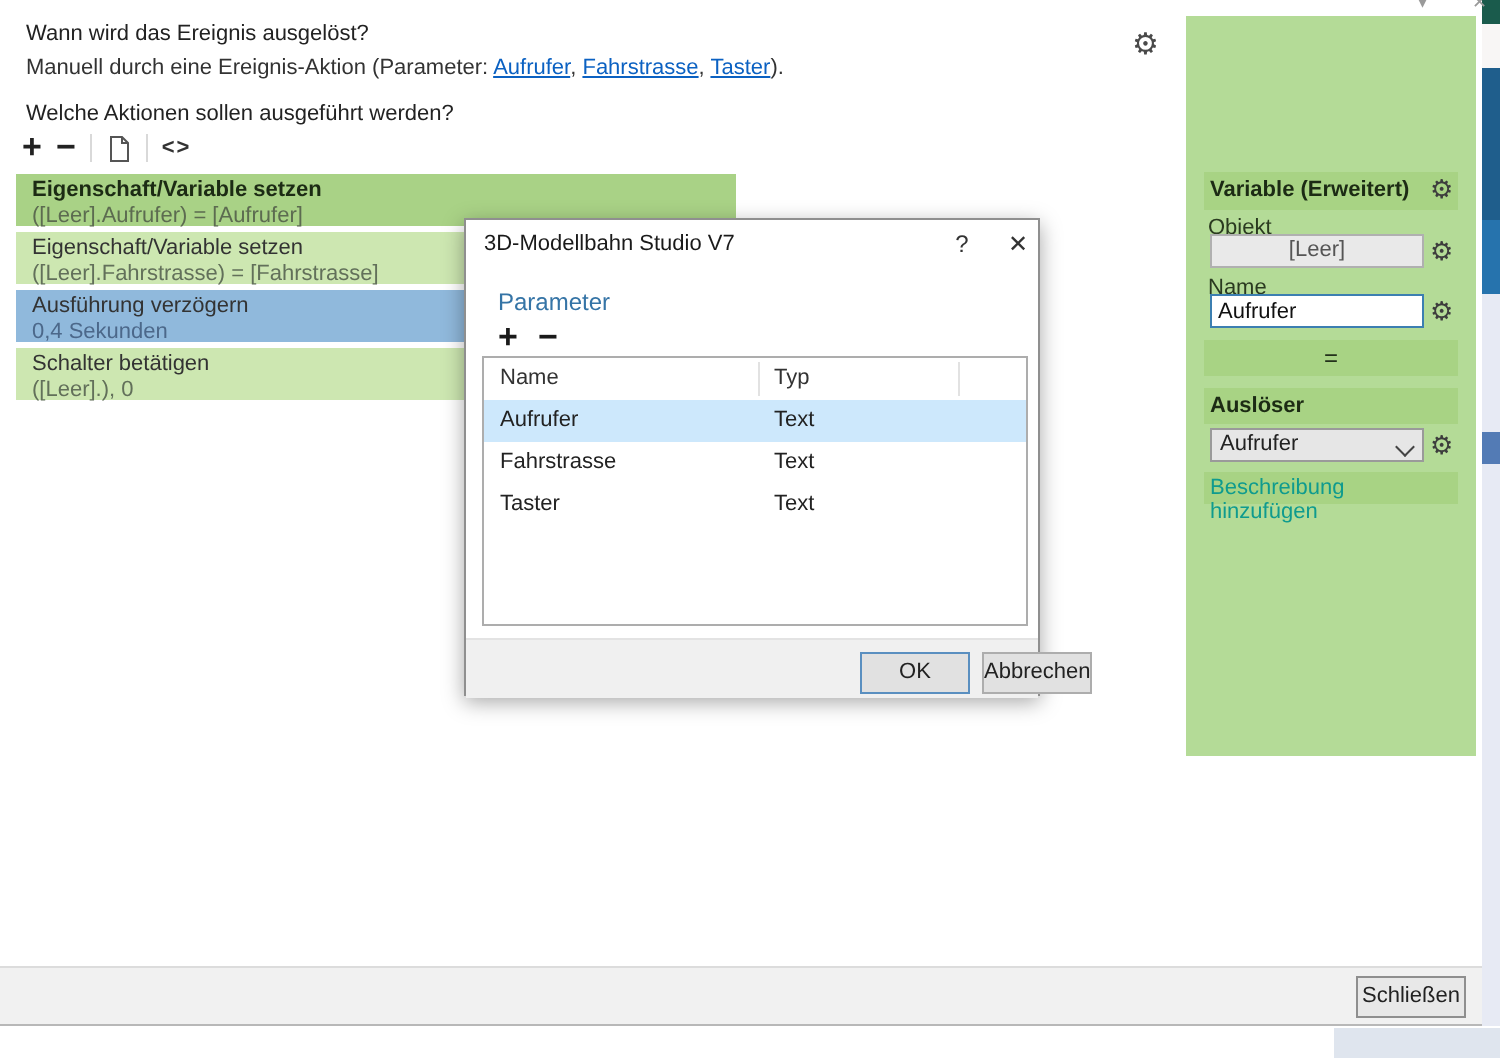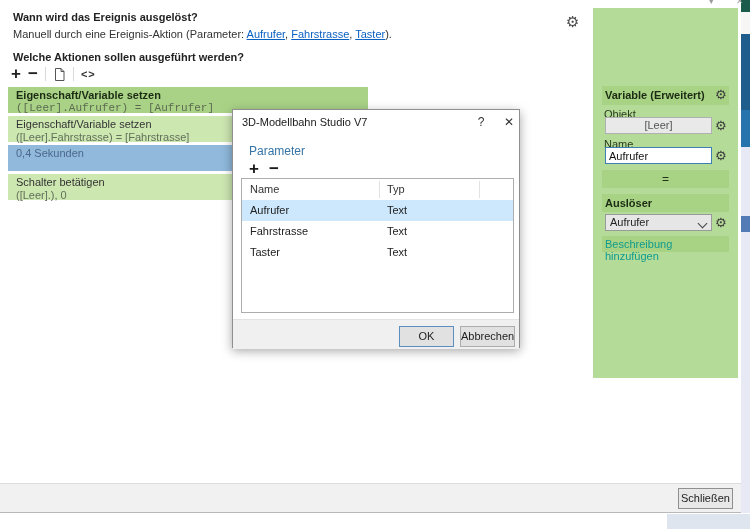--- a/index.html
+++ b/index.html
@@ -2,38 +2,38 @@
 <html><head>
 <meta charset="utf-8">
 <style>
   html,body{margin:0;padding:0;}
   body{width:750px;height:529px;overflow:hidden;background:#ffffff;
        font-family:"Liberation Sans","DejaVu Sans",sans-serif;font-size:11px;color:#1a1a1a;}
   .abs{position:absolute;}
   #stage{position:relative;width:750px;height:529px;background:#fff;}
 
   
-  .q{font-weight:bold;color:#222;}
+  .q{font-weight:normal;color:#222;}
   #q1{left:13px;top:11px;}
   #trigger-line{left:13px;top:28px;color:#333;}
   #trigger-line a{color:#0b61c2;text-decoration:underline;cursor:pointer;}
   #q2{left:13px;top:51px;}
   #action-toolbar{left:11px;top:64px;height:20px;display:flex;align-items:center;gap:7px;color:#222;}
   #action-toolbar .tbtn{cursor:pointer;display:inline-flex;align-items:center;justify-content:center;}
   .glyph-plus{font-size:17px;font-weight:bold;line-height:14px;}
   .glyph-minus{font-size:17px;font-weight:bold;line-height:14px;}
   .tb-sep{width:1px;height:14px;background:#d9d9d9;}
   .glyph-code{font-size:11px;font-weight:bold;color:#333;letter-spacing:1px;}
 
   .action-block{left:8px;width:360px;height:26px;padding:2px 0 0 8px;box-sizing:border-box;cursor:pointer;}
   .action-block .t{display:block;line-height:13px;}
   .action-block .d{display:block;line-height:12px;color:#62705a;}
   #action-0{top:87px;background:#a9d286;}
   #action-0 .t{font-weight:bold;color:#1c2b14;}
-  #action-0 .d{color:#5c6b50;font-family:Liberation Mono, monospace;}
+  #action-0 .d{color:#5c6b50;}
   #action-1{top:116px;background:#cde7b1;}
   #action-2{top:145px;background:#90b9dc;}
   #action-2 .d{color:#4c688a;}
   #action-3{top:174px;background:#cde7b1;}
   .action-block .t{color:#333;}
 
   
   #dialog{left:232px;top:109px;width:288px;height:239px;background:#ffffff;
           border:1px solid #8f8f8f;box-shadow:0 3px 10px rgba(0,0,0,.35);z-index:10;box-sizing:border-box;}
   #dialog-titlebar{left:0;top:0;width:100%;height:25px;background:#fff;}
@@ -50,21 +50,21 @@
   #thead .hc{position:absolute;top:4px;color:#333;}
   #thead .hc1{left:8px;}
   #thead .hc2{left:145px;}
   .hdiv{position:absolute;top:2px;width:1px;height:17px;background:#e2e2e2;}
   #hdiv1{left:137px;}#hdiv2{left:237px;}
   #trow-0{top:21px;background:#cde8fc;}
   #trow-1{top:42px;}
   #trow-2{top:63px;}
   #dialog-footer{left:0;top:209px;width:100%;height:29px;background:#f0f0f0;border-top:1px solid #e3e3e3;}
   .dlg-btn{position:absolute;top:216px;width:55px;height:21px;background:#e1e1e1;border:1px solid #adadad;
-           font-size:11px;color:#222;text-align:center;line-height:19px;cursor:pointer;box-sizing:border-box;}
+           font-size:11px;color:#222;text-align:center;line-height:19px;cursor:pointer;box-sizing:border-box;margin-left:31px;}
   #ok-btn{left:166px;border-color:#5a8fc0;}
   #cancel-btn{left:227px;}
 
   
   #sidebar{left:593px;top:8px;width:145px;height:370px;background:#b4db97;}
   .strip{position:absolute;left:9px;width:127px;background:#a8d384;}
   #sb-header{top:78px;height:19px;}
   #sb-header .lbl{position:absolute;left:3px;top:3px;font-weight:bold;color:#1c2b14;}
   .sb-gear{position:absolute;font-size:13px;color:#3d3d3d;cursor:pointer;line-height:13px;}
   #gear-header{left:113px;top:2px;}
@@ -142,20 +142,21 @@
 
   <div class="abs action-block" id="action-0">
     <span class="t">Eigenschaft/Variable setzen</span>
     <span class="d">([Leer].Aufrufer) = [Aufrufer]</span>
   </div>
   <div class="abs action-block" id="action-1">
     <span class="t">Eigenschaft/Variable setzen</span>
     <span class="d">([Leer].Fahrstrasse) = [Fahrstrasse]</span>
   </div>
   <div class="abs action-block" id="action-2">
+    <span class="t">Ausführung verzögern</span>
     <span class="d">0,4 Sekunden</span>
   </div>
   <div class="abs action-block" id="action-3">
     <span class="t">Schalter betätigen</span>
     <span class="d">([Leer].), 0</span>
   </div>
 
   <span class="abs" id="top-gear">⚙</span>
 
   <div class="abs" id="sidebar">

